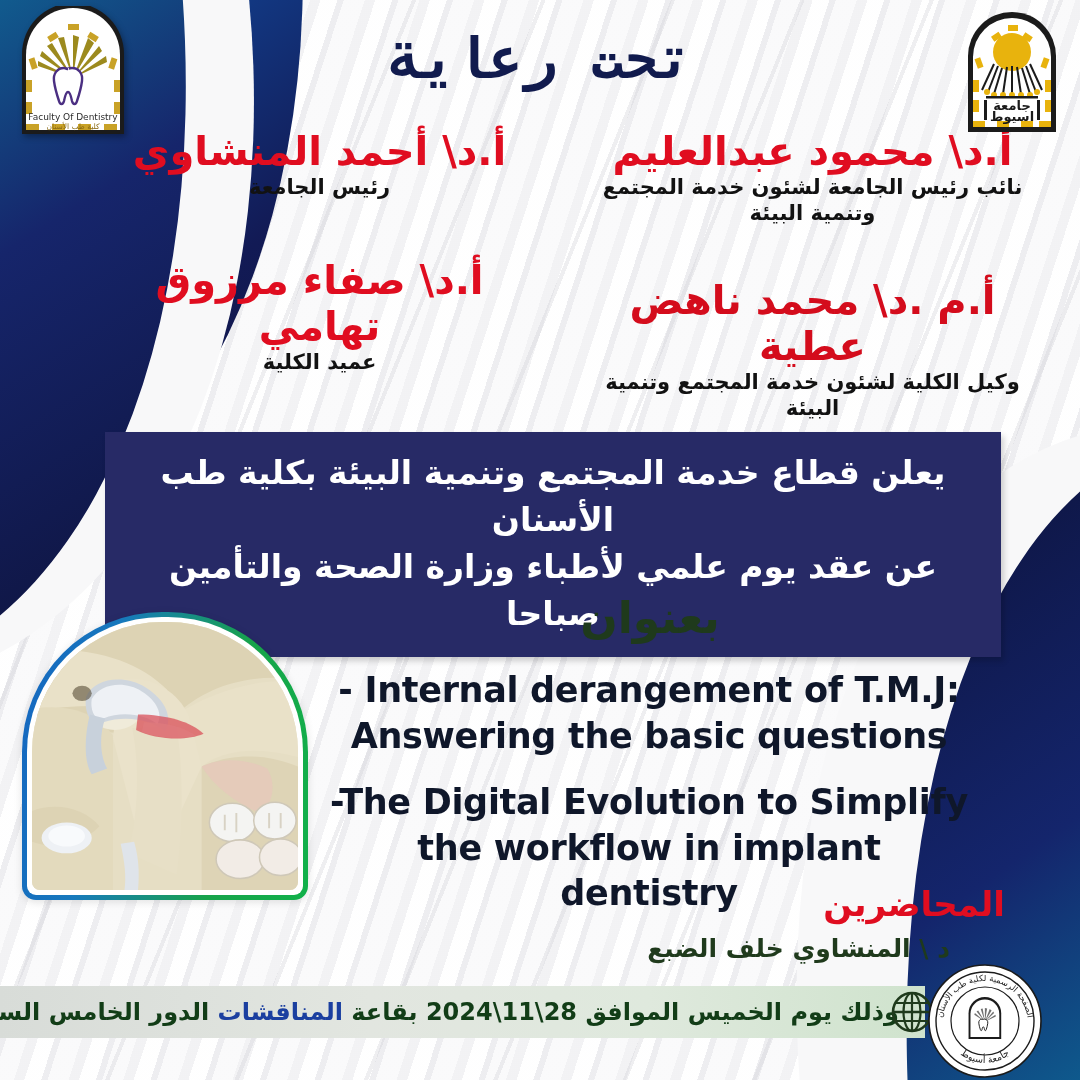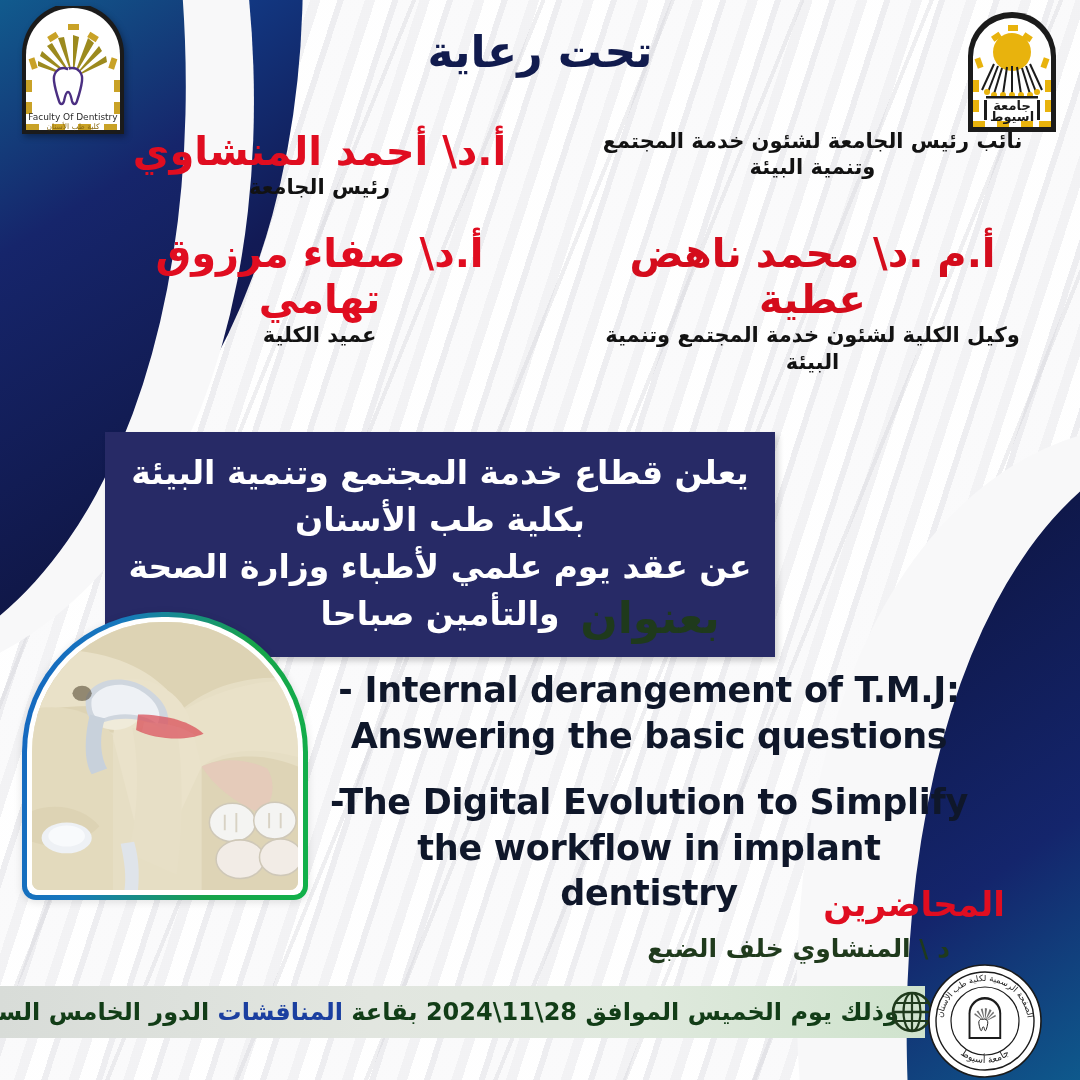--- a/index.html
+++ b/index.html
@@ -58,32 +58,32 @@
   }
   
   .logo-dent{
     position:absolute;left:14px;top:6px;width:118px;height:135px;z-index:6;
     filter:drop-shadow(2px 3px 3px rgba(0,0,0,.35));
   }
   .logo-univ{position:absolute;right:16px;top:8px;width:104px;height:128px;z-index:6;}
   
   .patronage{
     position:absolute;top:26px;left:0;right:0;text-align:center;z-index:5;
-    font-size:44px;font-weight:bold;color:#111b4e;letter-spacing:0;
+    font-size:56px;font-weight:bold;color:#111b4e;letter-spacing:0;font-family:Liberation Mono, monospace;
   }
   .people{position:absolute;top:128px;left:92px;right:40px;z-index:5;}
   .prow{display:flex;justify-content:space-between;align-items:flex-start;}
   .pcol{width:48%;text-align:center;}
   .pname{color:#e00d20;font-weight:bold;font-size:40px;line-height:1.15;}
-  .pname.maroon{color:#d40c1c;}
+  .pname.maroon{color:#d40c1c;margin-top:20px;}
   .ptitle{color:#121212;font-weight:bold;font-size:21px;line-height:1.25;}
   .prow.second{margin-top:30px;}
   
   .announce{
-    position:absolute;left:105px;top:432px;width:670px;z-index:5;
+    position:absolute;left:105px;top:432px;width:896px;z-index:5;
     background:#272a66;color:#ffffff;text-align:center;
     padding:18px 14px 20px;box-sizing:border-box;
     box-shadow:3px 4px 6px rgba(0,0,0,.18);
   }
   .announce div{font-size:33px;font-weight:bold;line-height:1.42;}
   
   .tmj-wrap{
     position:absolute;left:22px;top:612px;width:286px;height:288px;z-index:5;
     border:5px solid transparent;
     border-radius:140px 140px 14px 14px;
@@ -223,20 +223,21 @@
     <rect x="77" y="92" width="3" height="20" fill="#1b1b1b"></rect>
     <text x="52" y="102" font-size="13" fill="#1b1b1b" text-anchor="middle" font-weight="bold" font-family="'DejaVu Sans',sans-serif">جامعة</text>
     <text x="52" y="113" font-size="13" fill="#1b1b1b" text-anchor="middle" font-weight="bold" font-family="'DejaVu Sans',sans-serif">اسيوط</text>
   </svg>
 
   <div class="patronage">تحت رعاية</div>
 
   <div class="people">
     <div class="prow">
       <div class="pcol">
+        <div class="pname">أ.د\ محمود عبدالعليم</div>
         <div class="ptitle">نائب رئيس الجامعة لشئون خدمة المجتمع وتنمية البيئة</div>
       </div>
       <div class="pcol">
         <div class="pname">أ.د\ أحمد المنشاوي</div>
         <div class="ptitle">رئيس الجامعة</div>
       </div>
     </div>
     <div class="prow second">
       <div class="pcol">
         <div class="pname maroon">أ.م .د\ محمد ناهض عطية</div>

